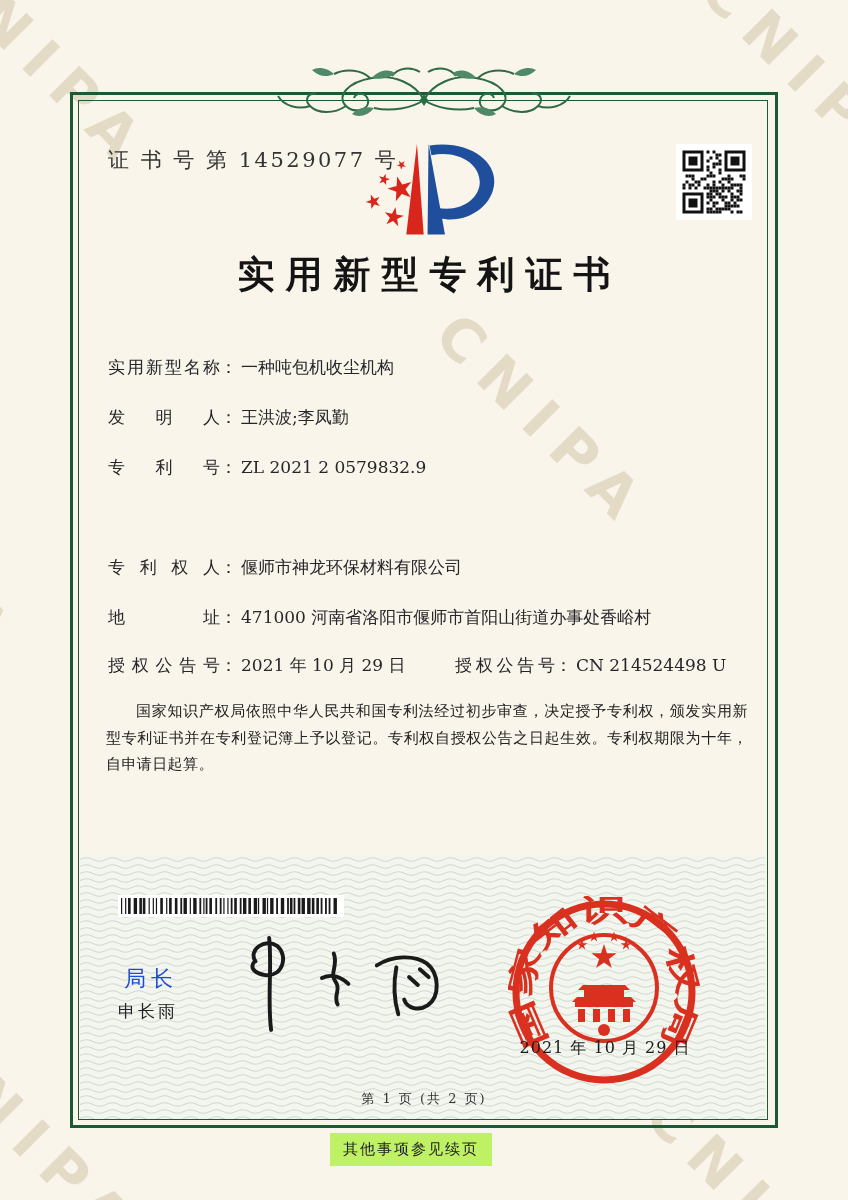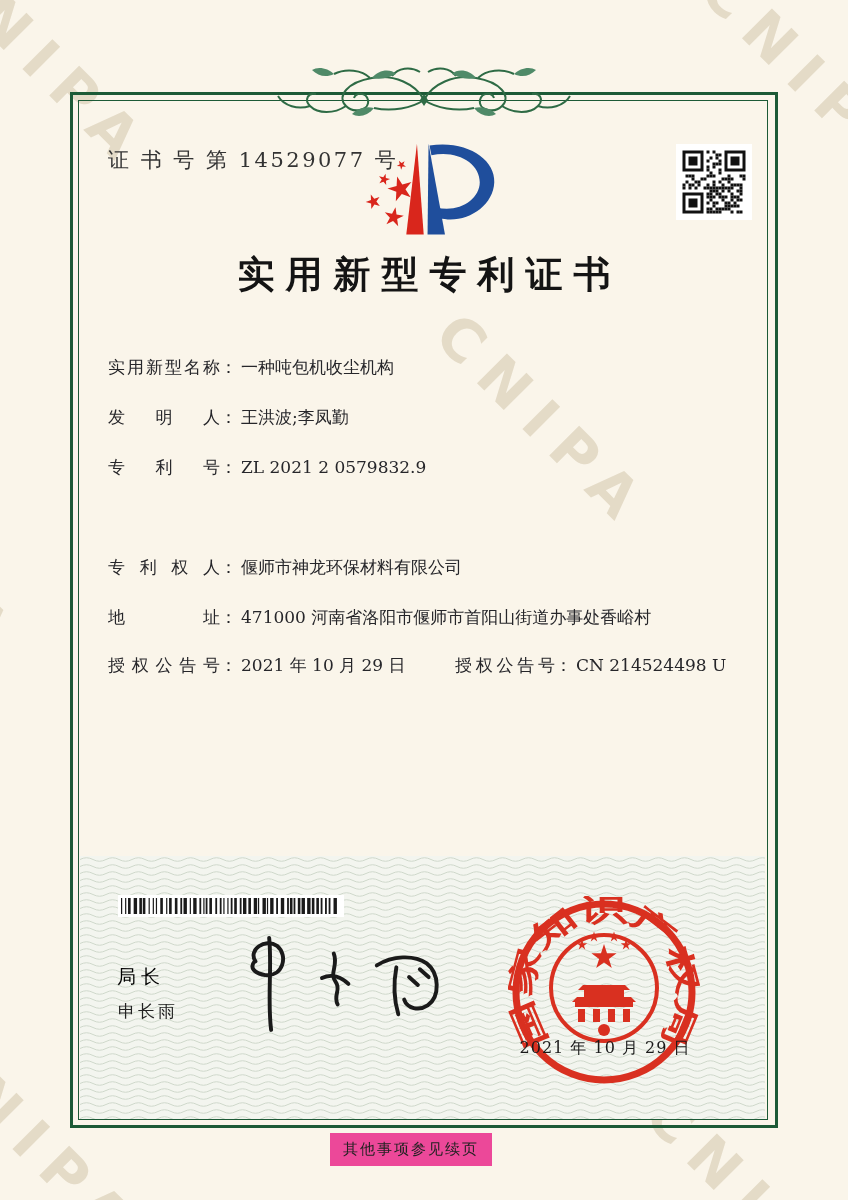--- a/index.html
+++ b/index.html
@@ -32,28 +32,28 @@
   }
   .row{position:absolute;left:108px;white-space:nowrap;font-size:17px;color:#26262a;z-index:4;}
   .flabel{display:inline-block;width:112px;text-align:justify;text-align-last:justify;}
   .flabel.g2{width:100px;}
   .colon{margin-right:4px;}
   .pair2{position:absolute;left:347px;top:0;white-space:nowrap;}
   .body-text{position:absolute;left:106px;top:698px;width:642px;font-size:15px;line-height:1.78;letter-spacing:0.4px;text-align:justify;color:#222;z-index:4;}
   .body-text p{margin:0;text-indent:2em;}
   .band{position:absolute;left:80px;top:856px;z-index:3;}
   .barcode{position:absolute;left:118px;top:895px;z-index:4;}
-  .signer-title{position:absolute;left:117px;top:964px;font-size:19px;letter-spacing:5px;color:#000000;z-index:4;}
+  .signer-title{position:absolute;left:124px;top:964px;font-size:22px;letter-spacing:5px;color:#1d4ed8;z-index:4;}
   .signer-name{position:absolute;left:118px;top:1000px;font-size:17px;letter-spacing:3px;color:#222;z-index:4;}
   .signature{position:absolute;left:232px;top:922px;z-index:5;}
   .seal{position:absolute;left:508px;top:896px;z-index:5;}
   .seal-date{position:absolute;left:505px;top:1038px;width:200px;text-align:center;font-size:16px;letter-spacing:1px;color:#1a1a1a;z-index:6;}
   .pagenum{position:absolute;left:0;top:1090px;width:100%;text-align:center;font-size:13px;letter-spacing:2px;color:#333;z-index:4;}
   .contnote{
-    position:absolute;left:330px;top:1133px;background:#ec4899;
+    position:absolute;left:330px;top:1133px;background:#bef264;
     padding:7px 13px;font-size:15px;letter-spacing:2px;color:#222;z-index:4;
   }
 </style>
 </head>
 <body>
 
 <div class="page">
 
   <span class="wm" style="left:-30px;top:-60px">CNIPA</span>
   <span class="wm" style="left:735px;top:-45px">CNIPA</span>
@@ -267,20 +267,21 @@
     <span class="flabel">地址</span><span class="colon">：</span><span class="fvalue">471000 河南省洛阳市偃师市首阳山街道办事处香峪村</span>
   </div>
   <div class="row" style="top:654px">
     <span class="flabel">授权公告号</span><span class="colon">：</span><span class="fvalue">2021 年 10 月 29 日</span>
     <span class="pair2">
       <span class="flabel g2">授权公告号</span><span class="colon">：</span><span class="fvalue">CN 214524498 U</span>
     </span>
   </div>
 
   <div class="body-text">
+    <p>国家知识产权局依照中华人民共和国专利法经过初步审查，决定授予专利权，颁发实用新型专利证书并在专利登记簿上予以登记。专利权自授权公告之日起生效。专利权期限为十年，自申请日起算。</p>
   </div>
 
   <svg class="band" width="685" height="263" viewBox="0 0 685 263">
     <defs>
       <pattern id="wv" width="26" height="7" patternUnits="userSpaceOnUse">
         <path d="M0,3.5 Q6.5,0 13,3.5 T26,3.5" fill="none" stroke="#cfd8cb" stroke-width="1"></path>
       </pattern>
     </defs>
     <rect width="685" height="263" fill="#f3f5ef"></rect>
     <rect width="685" height="263" fill="url(#wv)"></rect>
@@ -382,16 +383,17 @@
         <rect x="85" y="113" width="7" height="13"></rect>
         <rect x="100" y="113" width="7" height="13"></rect>
         <rect x="115" y="113" width="7" height="13"></rect>
         <circle cx="96" cy="134" r="6"></circle>
       </g>
     </g>
   </svg>
 
   <div class="seal-date">2021 年 10 月 29 日</div>
 
+  <div class="pagenum">第 1 页 (共 2 页)</div>
 
   <div class="contnote">其他事项参见续页</div>
 
 </div>
 
 </body></html>

